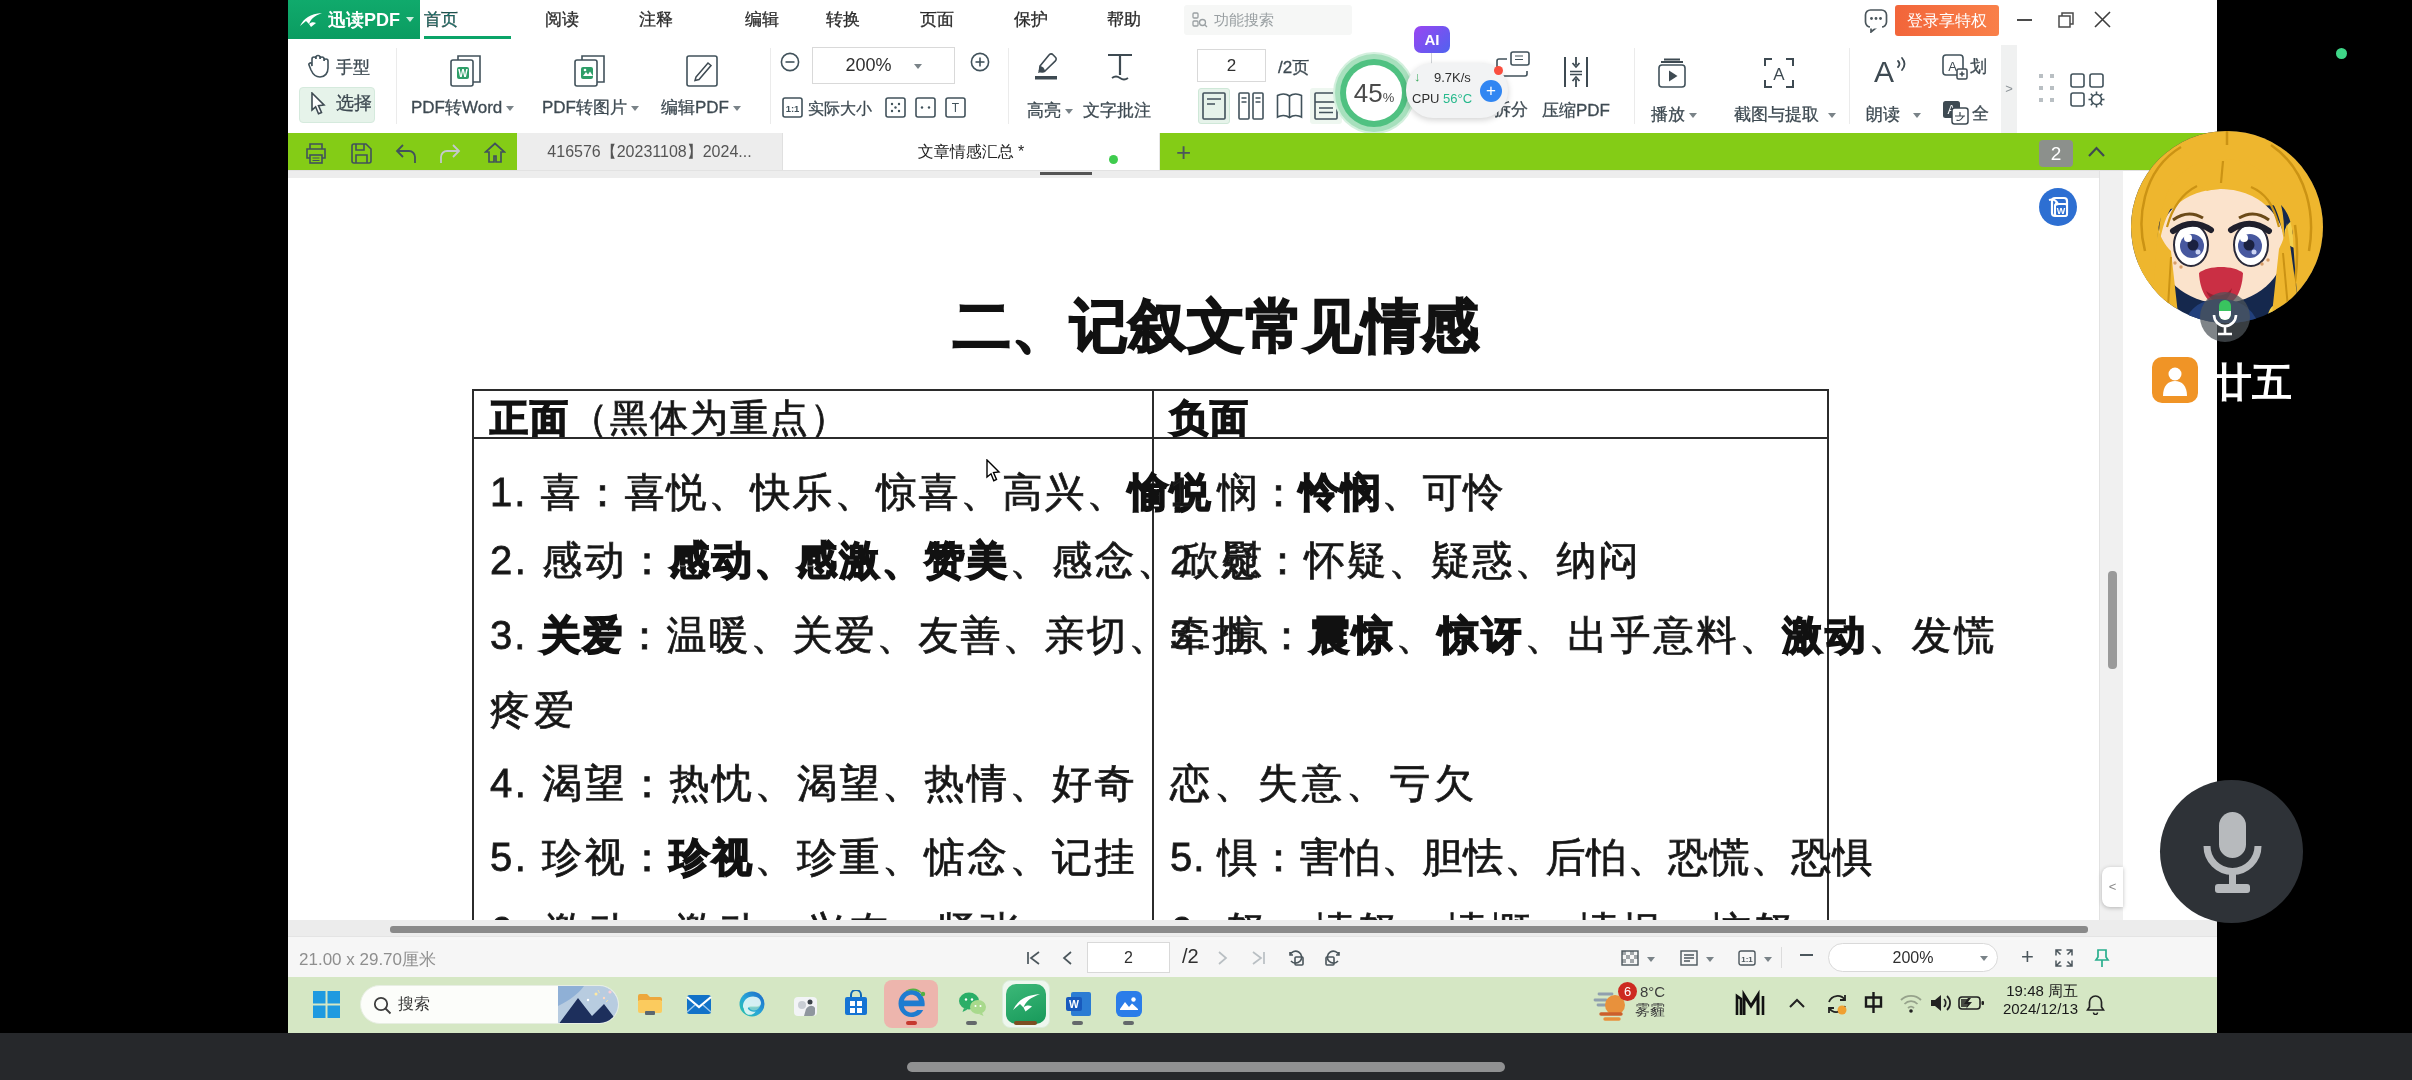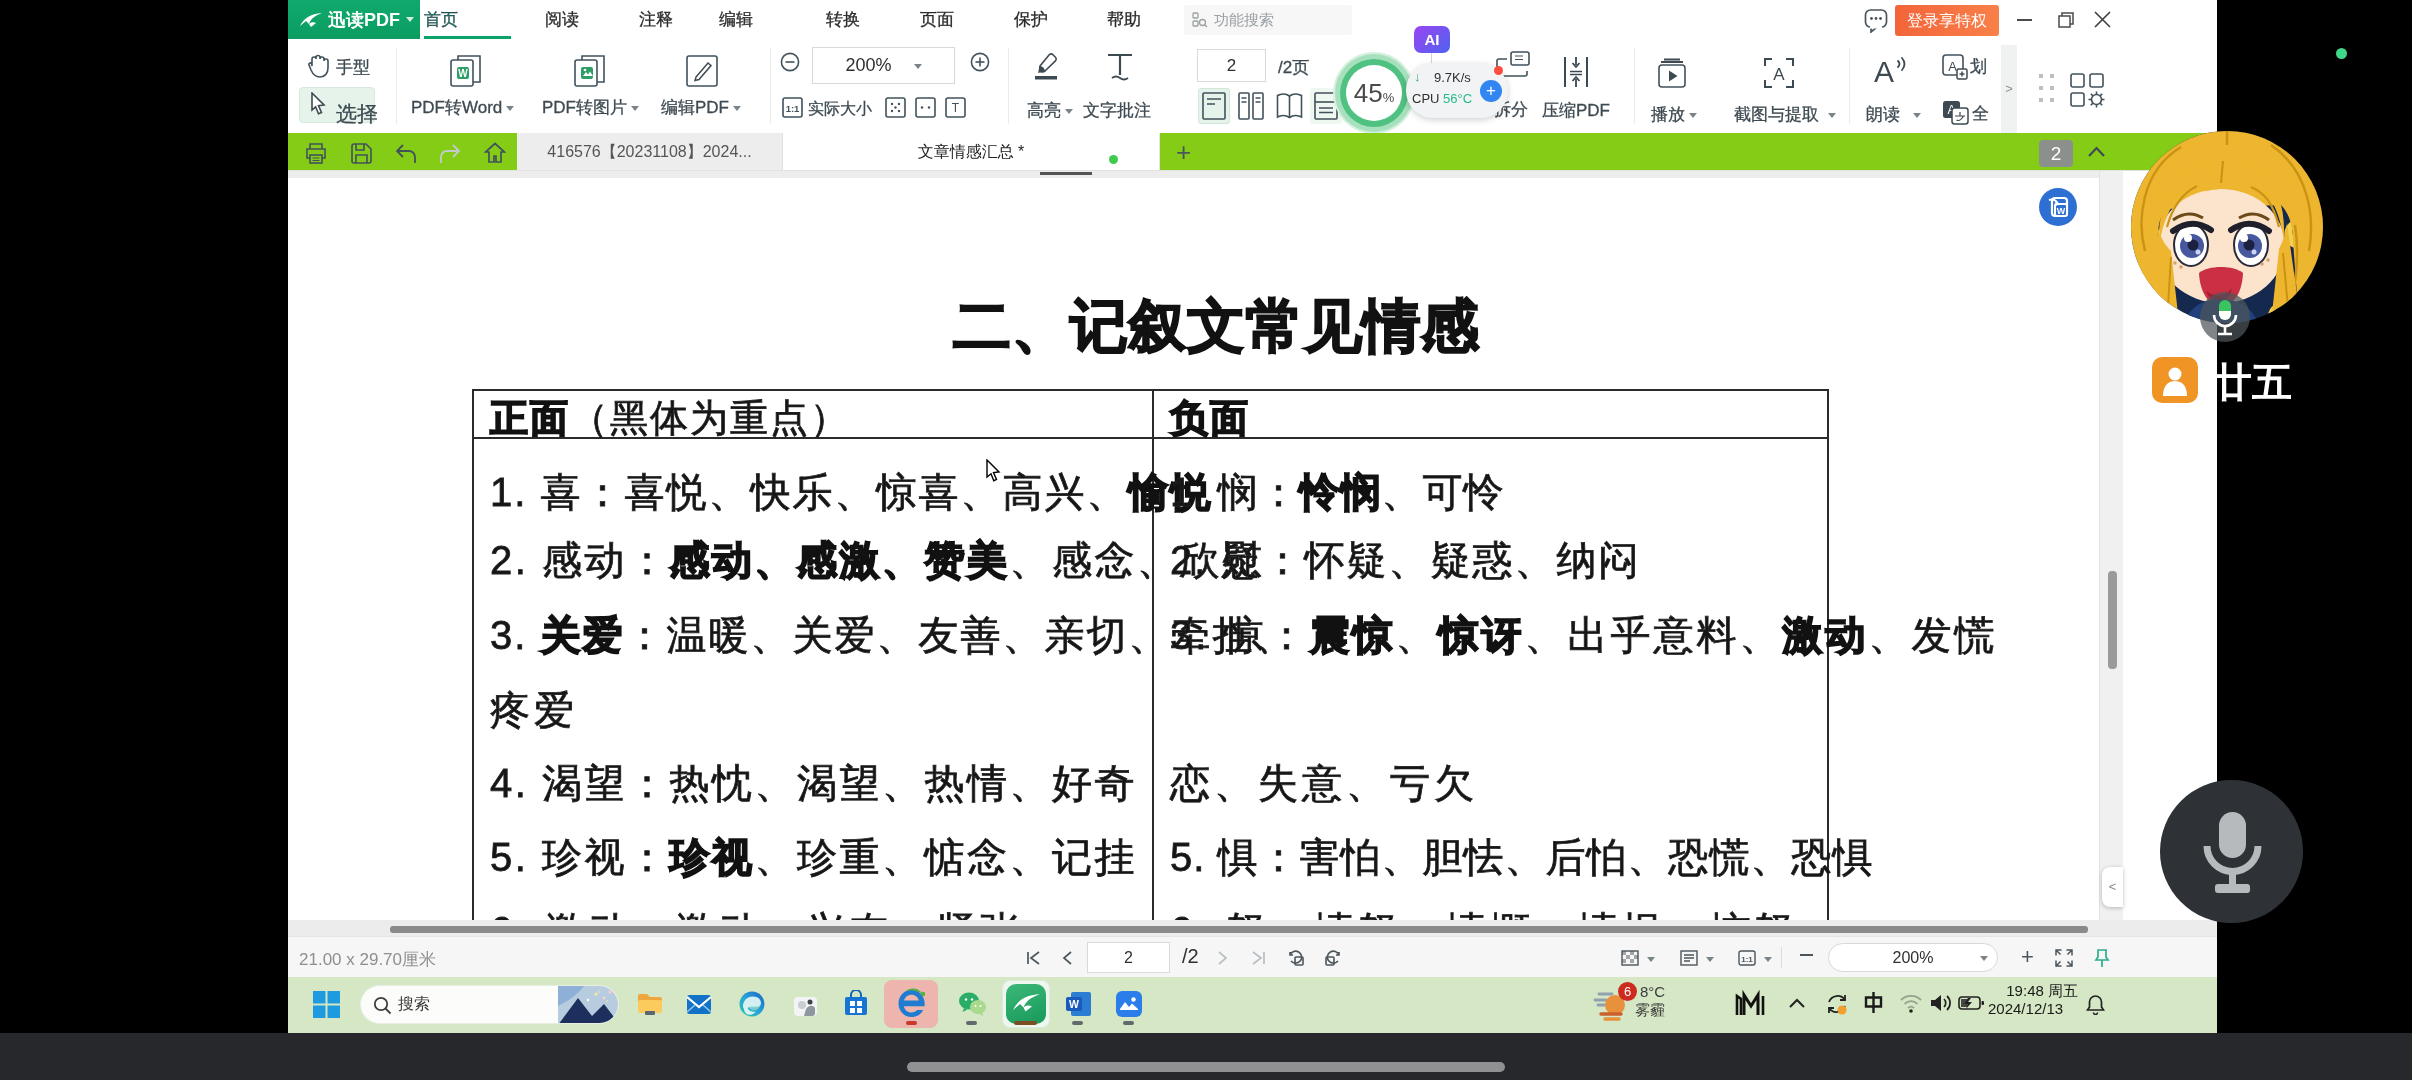--- a/index.html
+++ b/index.html
@@ -35,21 +35,21 @@
 <div id="scr">
 <div id="menubar">
  <div id="logo"><svg width="26" height="20" viewBox="0 0 26 20" style="margin:0 4px 0 10px">
           <path d="M2 16 C6 8 12 4 24 3 C16 6 13 9 11 14 L8 11 Z" fill="#fff"></path>
           <path d="M11 14 C13 12 16 12 18 13 L13 17 Z" fill="#fff"></path>
         </svg>迅读PDF<span style="margin-left:6px;width:0;height:0;border-left:4px solid transparent;border-right:4px solid transparent;border-top:5px solid #cfeee0"></span></div>
  <div class="mtab" style="left:136px;width:86px;color:#0f766e">首页</div>
  <div class="ab" style="left:136px;top:36px;width:87px;height:3px;background:#0ba468"></div>
  <div class="mtab" style="left:244px;width:60px;text-align:center">阅读</div>
  <div class="mtab" style="left:338px;width:60px;text-align:center">注释</div>
- <div class="mtab" style="left:431px;width:60px;text-align:left">编辑</div>
+ <div class="mtab" style="left:431px;width:60px;text-align:right">编辑</div>
  <div class="mtab" style="left:525px;width:60px;text-align:center">转换</div>
  <div class="mtab" style="left:619px;width:60px;text-align:center">页面</div>
  <div class="mtab" style="left:713px;width:60px;text-align:center">保护</div>
  <div class="mtab" style="left:806px;width:60px;text-align:center">帮助</div>
  <div class="ab" style="left:896px;top:5px;width:168px;height:30px;background:#f6f7f6;border-radius:3px;font-size:15px;color:#9aa0a3;line-height:30px">
   <svg width="16" height="16" viewBox="0 0 16 16" style="vertical-align:middle;margin:0 6px 2px 8px">
           <rect x="1" y="1" width="5" height="5" rx="1" fill="none" stroke="#9aa0a3" stroke-width="1.3"></rect>
           <rect x="1" y="9" width="5" height="5" rx="1" fill="none" stroke="#9aa0a3" stroke-width="1.3"></rect>
           <circle cx="10.5" cy="10.5" r="3" fill="none" stroke="#9aa0a3" stroke-width="1.3"></circle>
           <line x1="13" y1="13" x2="15" y2="15" stroke="#9aa0a3" stroke-width="1.3"></line>
@@ -74,21 +74,21 @@
 </div>
 <div id="toolbar">
  <svg class="ab" style="left:20px;top:15px" width="22" height="25" viewBox="0 0 22 25">
         <path class="ics" d="M4 12 V5 a2 2 0 0 1 4 0 V3.5 a2 2 0 0 1 4 0 V5 a2 2 0 0 1 4 0 v2 a2 2 0 0 1 4 0 v7 c0 5-3 9-8 9 s-7-2.5-9-7 l-2-5 c-.6-1.6 1.5-2.8 2.6-1.4 z"></path>
       </svg>
  <div class="tl" style="left:48px;top:17px;font-size:17px">手型</div>
  <div class="ab" style="left:11px;top:48px;width:76px;height:36px;background:#e6f3ea;border:1px solid #d5eadd;border-radius:4px"></div>
  <svg class="ab" style="left:21px;top:53px" width="18" height="24" viewBox="0 0 18 24">
         <path d="M3 1 L15 13 L9.5 13.6 L12.5 20.5 L9.5 21.8 L6.6 14.8 L3 18 Z" fill="#fff" stroke="#3e4a52" stroke-width="1.6"></path>
       </svg>
- <div class="tl" style="left:48px;top:61px;font-size:21px">选择</div>
+ <div class="tl" style="left:48px;top:52px;font-size:18px">选择</div>
  <div class="sep" style="left:108px"></div>
  <svg class="ab" style="left:160px;top:14px" width="38" height="36" viewBox="0 0 38 36">
         <rect x="3" y="7" width="22" height="26" rx="2" class="ics"></rect>
         <path class="ics" d="M10 7 V3 h22 v26 h-7"></path>
         <rect x="9" y="14" width="12" height="12" rx="2" fill="#2e9e68"></rect>
         <text x="15" y="24" font-size="10" font-weight="bold" fill="#fff" text-anchor="middle">W</text>
       </svg>
  <div class="tl" style="left:123px;top:57px;font-size:17px">PDF转Word<span class="car"></span></div>
  <svg class="ab" style="left:284px;top:14px" width="38" height="36" viewBox="0 0 38 36">
         <rect x="3" y="7" width="22" height="26" rx="2" class="ics"></rect>
@@ -512,21 +512,21 @@
         <path d="M2 8 v6 h4 l6 5 V3 L6 8 z" fill="#222"></path>
         <path d="M15 7 a5.5 5.5 0 0 1 0 8 M18 4 a9.5 9.5 0 0 1 0 14" fill="none" stroke="#222" stroke-width="1.7"></path>
       </svg>
  <svg class="ab" style="left:1670px;top:17px" width="26" height="18" viewBox="0 0 26 18">
         <rect x="1" y="3" width="21" height="12" rx="3" fill="none" stroke="#222" stroke-width="1.6"></rect>
         <rect x="23.5" y="7" width="2.5" height="4" rx="1" fill="#222"></rect>
         <path d="M10 4 l-4 6 h4 l-2 5 6-7 h-4 l3-4 z" fill="#222"></path>
         <rect x="3" y="5" width="7" height="8" fill="#222" opacity=".8"></rect>
       </svg>
  <div class="stt" style="left:1700px;top:5px;width:90px;text-align:right;font-size:15px;color:#1a1a1a">19:48 周五</div>
- <div class="stt" style="left:1700px;top:23px;width:90px;font-size:15px;color:#1a1a1a">2024/12/13</div>
+ <div class="stt" style="left:1700px;top:23px;width:90px;text-align:right;font-size:15px;color:#1a1a1a">2024/12/13</div>
  <svg class="ab" style="left:1798px;top:17px" width="19" height="21" viewBox="0 0 19 21">
         <path d="M9.5 2 a6 6 0 0 1 6 6 v5 l2 3 H1.5 l2-3 V8 a6 6 0 0 1 6-6 z" fill="none" stroke="#222" stroke-width="1.7"></path>
         <path d="M7.5 18.5 a2 2 0 0 0 4 0" fill="none" stroke="#222" stroke-width="1.5"></path>
       </svg>
 </div>
 </div>
 <svg class="ab" style="left:2131px;top:131px" width="192" height="192" viewBox="0 0 192 192">
 <defs>
       <clipPath id="avc">
         <circle cx="96" cy="96" r="96"></circle>

